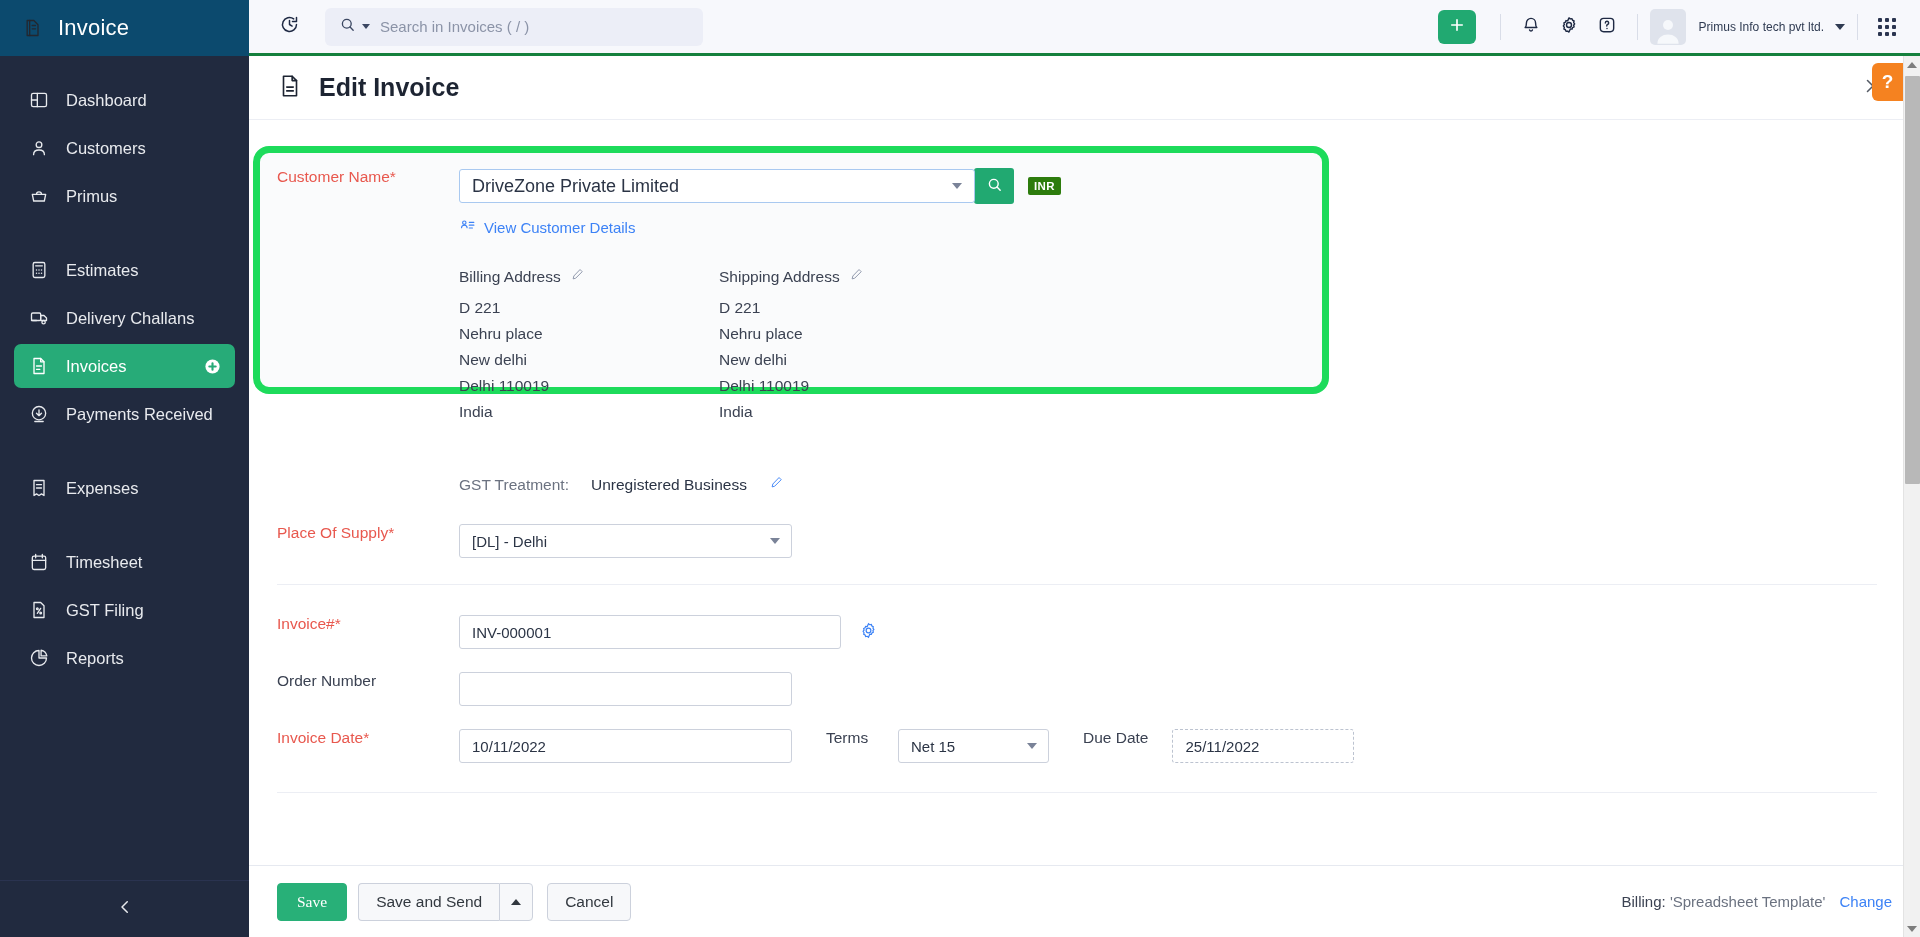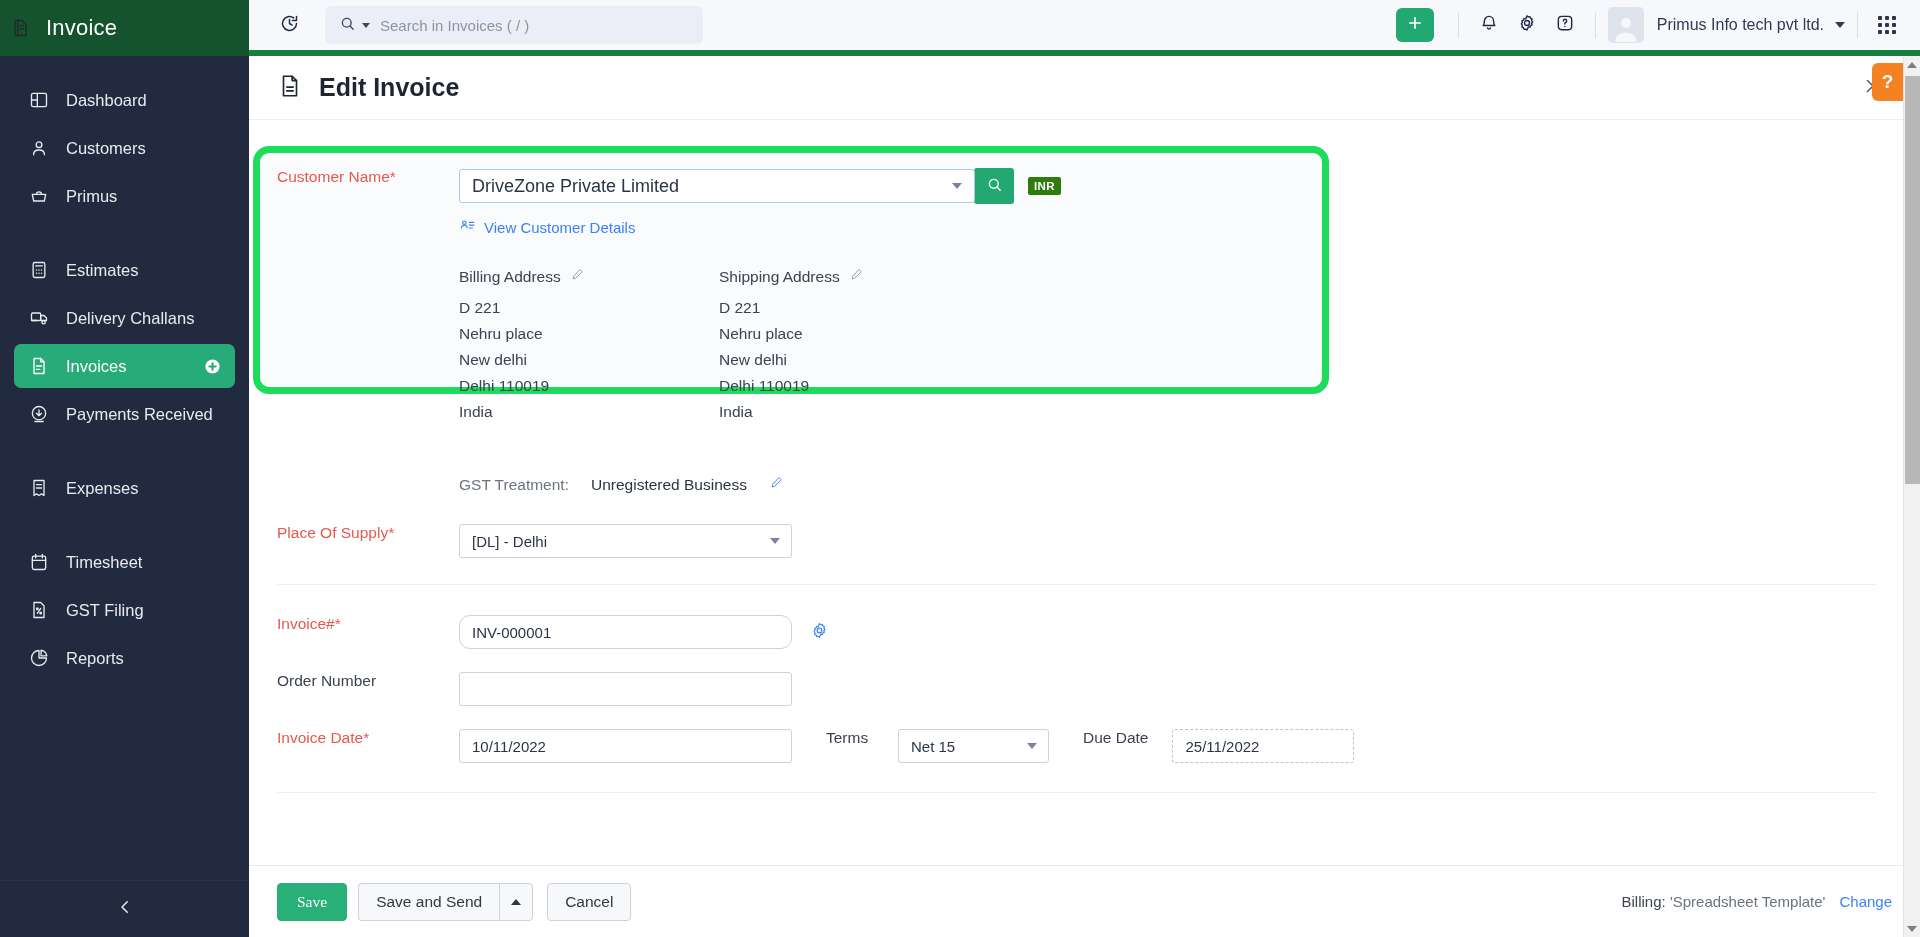--- a/index.html
+++ b/index.html
@@ -15,22 +15,22 @@
   
   .sidebar {
     width: 249px; min-width: 249px; height: 937px;
     background: #212a3f;
     display: flex; flex-direction: column;
     position: relative;
     z-index: 30;
   }
   .brand {
     height: 56px; display: flex; align-items: center; gap: 14px;
-    padding-left: 10px;
-    background: #14532d;
+    padding-left: 22px;
+    background: #0c4a6e;
   }
   .brand-title { color: #ffffff; font-size: 22px; letter-spacing: .2px; }
   .nav { padding-top: 20px; flex: 1; }
   .nav-group { display: flex; flex-direction: column; }
   .nav-gap { height: 26px; }
   .nav-item {
     height: 44px; margin: 2px 14px; padding: 0 14px;
     display: flex; align-items: center; gap: 16px;
     color: #e8eaee; font-size: 16.5px;
     border-radius: 7px; cursor: pointer; position: relative;
@@ -46,21 +46,21 @@
     color: #e8eaee; cursor: pointer; border-top: 1px solid #2a3350;
   }
   .sidebar-collapse svg { width: 18px; height: 18px; stroke: currentColor; fill: none; stroke-width: 2; stroke-linecap: round; stroke-linejoin: round; }
 
   
   .main { flex: 1; height: 937px; display: flex; flex-direction: column; background: #ffffff; position: relative; }
 
   .topbar {
     height: 56px; min-height: 56px; background: #f7f8fc;
     display: flex; align-items: center; padding: 0 16px 0 22px;
-    border-bottom: 6px solid #15803d;
+    border-bottom: 3px solid #15803d;
   }
   .icon-btn {
     width: 36px; height: 36px; border-radius: 6px;
     display: flex; align-items: center; justify-content: center;
     cursor: pointer; color: #1f2a44;
   }
   .icon-btn svg { stroke: currentColor; fill: none; stroke-width: 1.7; stroke-linecap: round; stroke-linejoin: round; }
 
   .search-box {
     margin-left: 18px; width: 378px; height: 38px;
@@ -82,21 +82,21 @@
     display: flex; align-items: center; justify-content: center; cursor: pointer;
     margin-right: 12px;
   }
   .add-btn svg { width: 18px; height: 18px; stroke: #fff; stroke-width: 2.2; fill: none; stroke-linecap: round; }
   .vdiv { width: 1px; height: 26px; background: #d9dde8; margin: 0 10px; }
   .avatar {
     width: 36px; height: 36px; border-radius: 5px; background: #dfe3ec;
     display: flex; align-items: flex-end; justify-content: center; overflow: hidden;
   }
   .avatar svg { width: 30px; height: 30px; fill: #f6f8fb; }
-  .org-name { font-size: 16px; color: #2f3b52; margin-left: 11px; white-space: nowrap; cursor: pointer; }
+  .org-name { font-size: 12px; color: #2f3b52; margin-left: 11px; white-space: nowrap; cursor: pointer; }
   .org-caret { margin-left: 9px; width: 0; height: 0; border-left: 5px solid transparent; border-right: 5px solid transparent; border-top: 6px solid #2f3b52; }
   .grid-icon { display: grid; grid-template-columns: repeat(3, 4px); gap: 3px; cursor: pointer; padding: 8px; }
   .grid-icon i { width: 4px; height: 4px; background: #2b3550; border-radius: 1px; display: block; }
 
   
   .page-header {
     height: 64px; min-height: 64px; display: flex; align-items: center;
     padding: 0 30px 0 28px; background: #ffffff; border-bottom: 1px solid #eceef4;
   }
   .ph-icon svg { width: 26px; height: 26px; stroke: #1d2432; fill: none; stroke-width: 1.5; stroke-linejoin: round; stroke-linecap: round; }
@@ -572,21 +572,21 @@
               <span>[DL] - Delhi</span>
             </div>
             <span class="sel-caret"></span>
           </div>
         </div>
 
         <div class="section-div"></div>
 
         <div class="form-row" style="margin-top:30px">
           <label class="form-label req">Invoice#*</label>
-          <input class="txt" style="width: 333px; border-radius: 11px;" value="INV-000001">
+          <input class="txt" style="width: 382px;" value="INV-000001">
           <span class="gear-btn">
             <span>
               <svg viewBox="0 0 24 24">
                   <circle cx="12" cy="12" r="3"></circle>
                   <path d="M12 3.5l1.6 1.2 2-.3.7 1.9 1.8.9-.5 1.9 1.2 1.6-1.2 1.6.5 1.9-1.8.9-.7 1.9-2-.3L12 20.5l-1.6-1.2-2 .3-.7-1.9-1.8-.9.5-1.9L5.2 13l1.2-1.6-.5-1.9 1.8-.9.7-1.9 2 .3z"></path>
                 </svg>
             </span>
           </span>
         </div>
 

